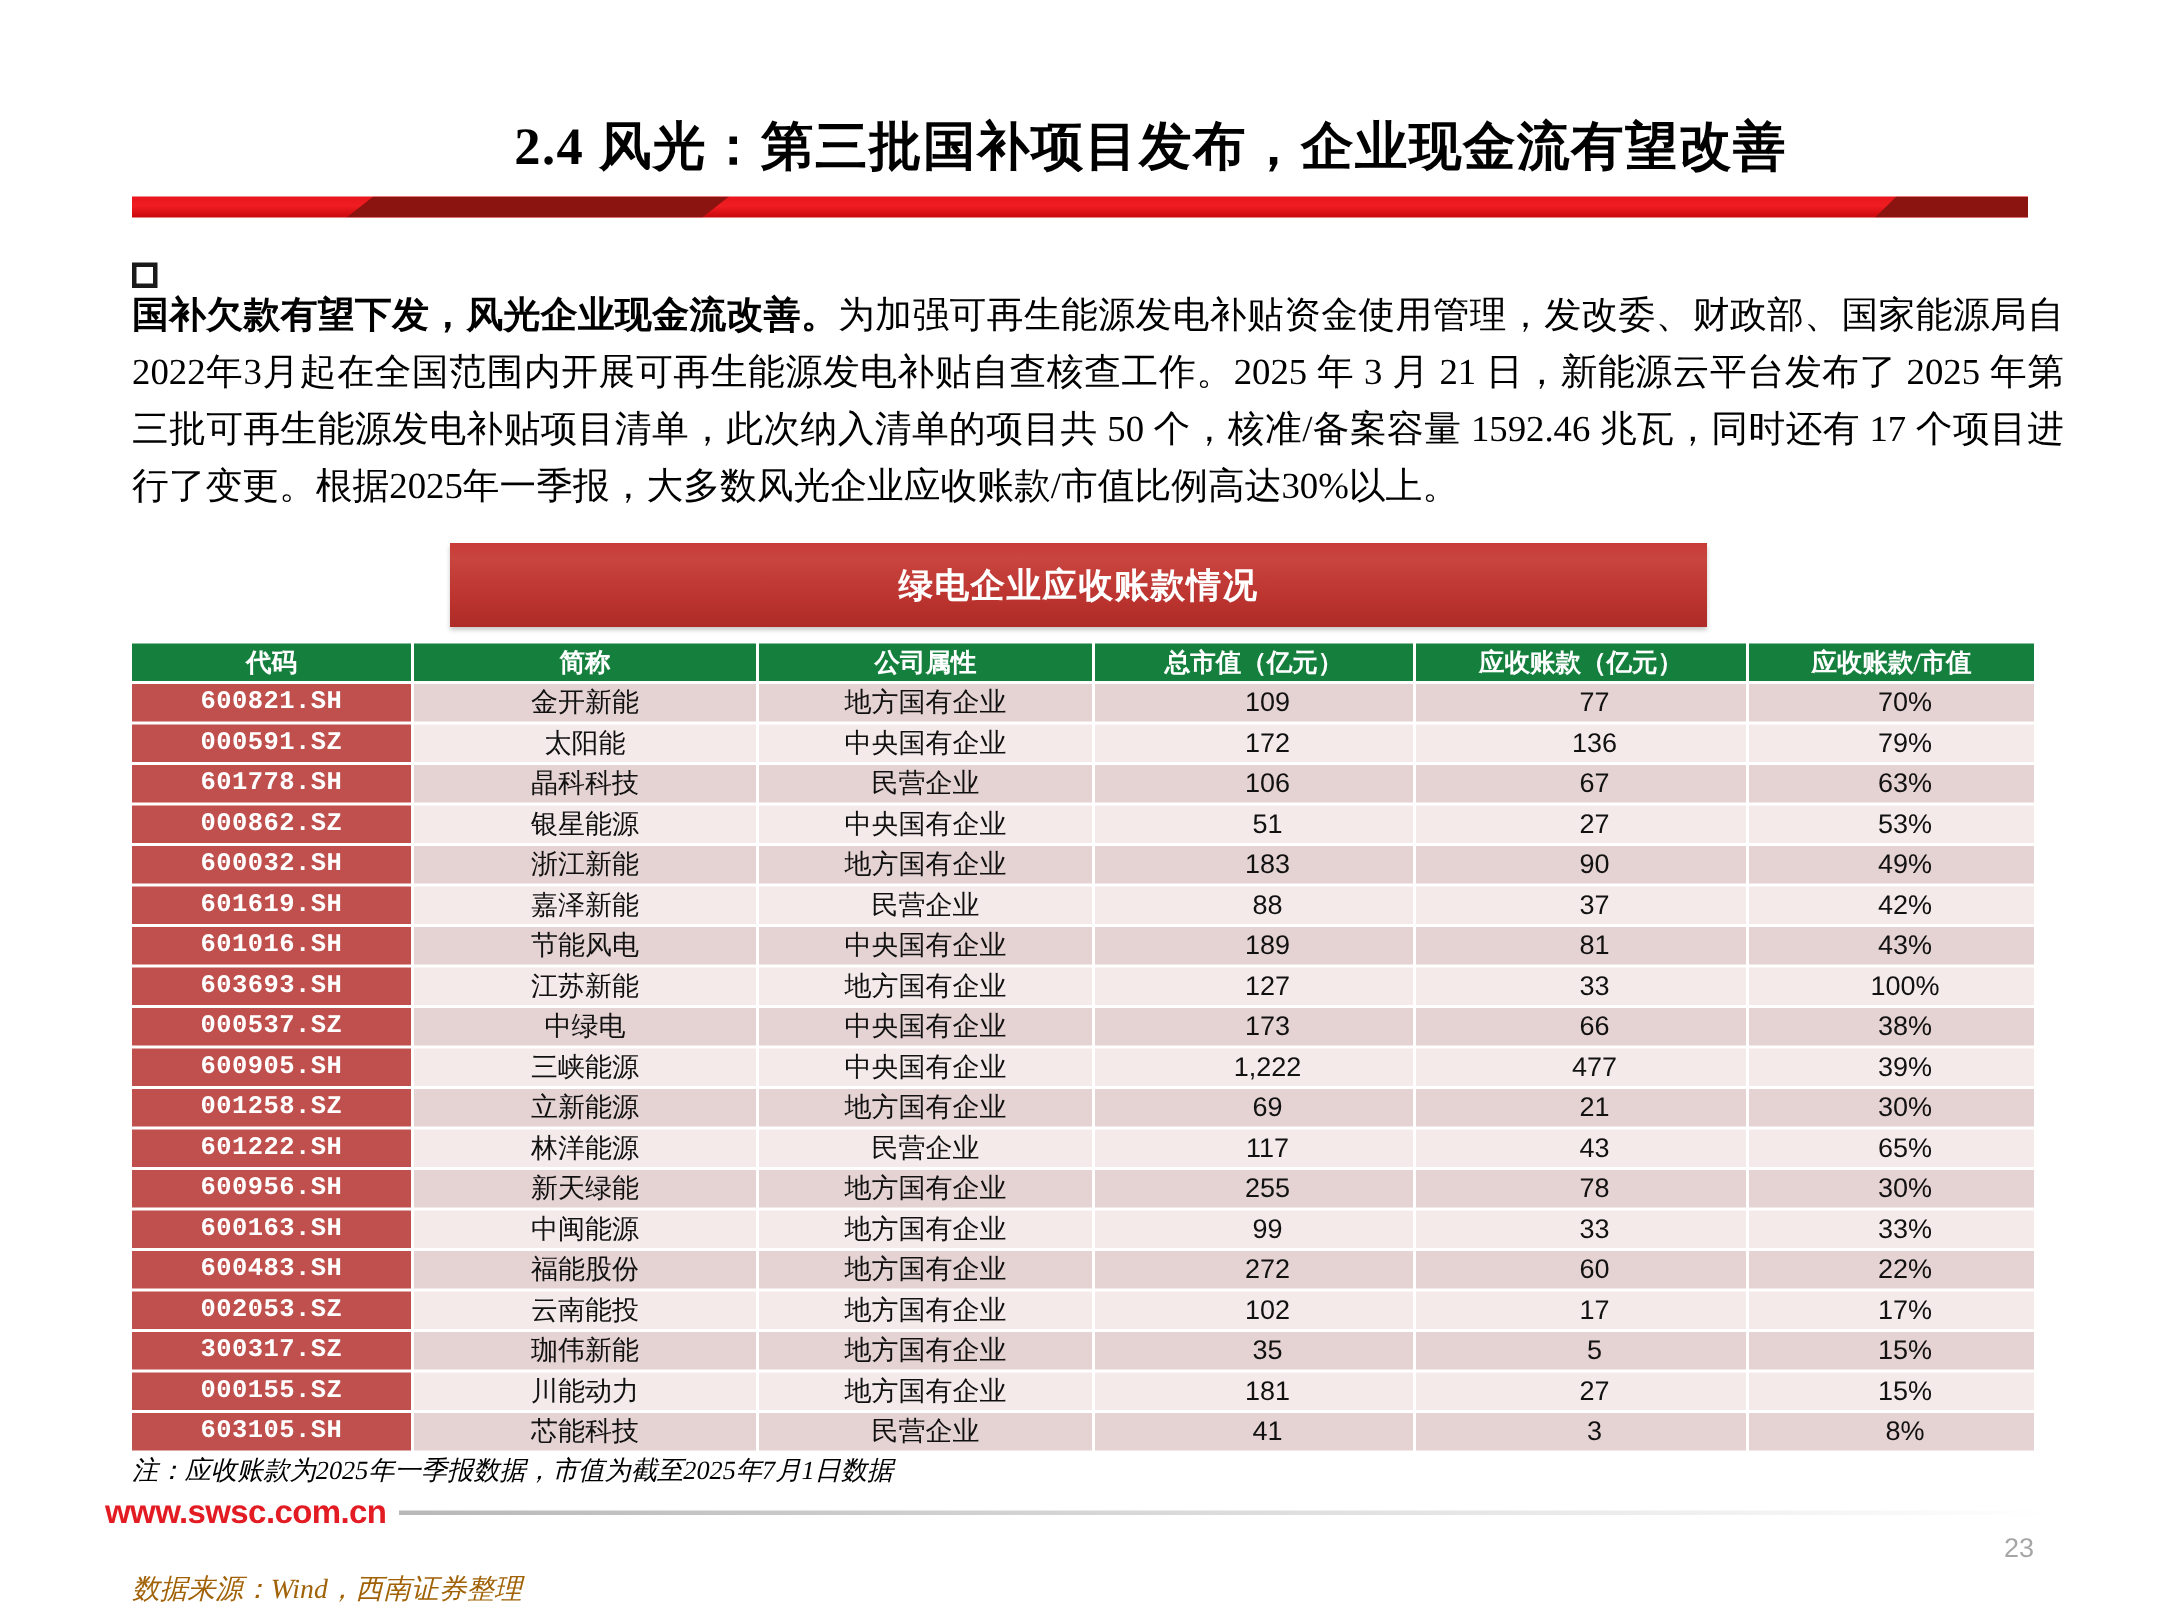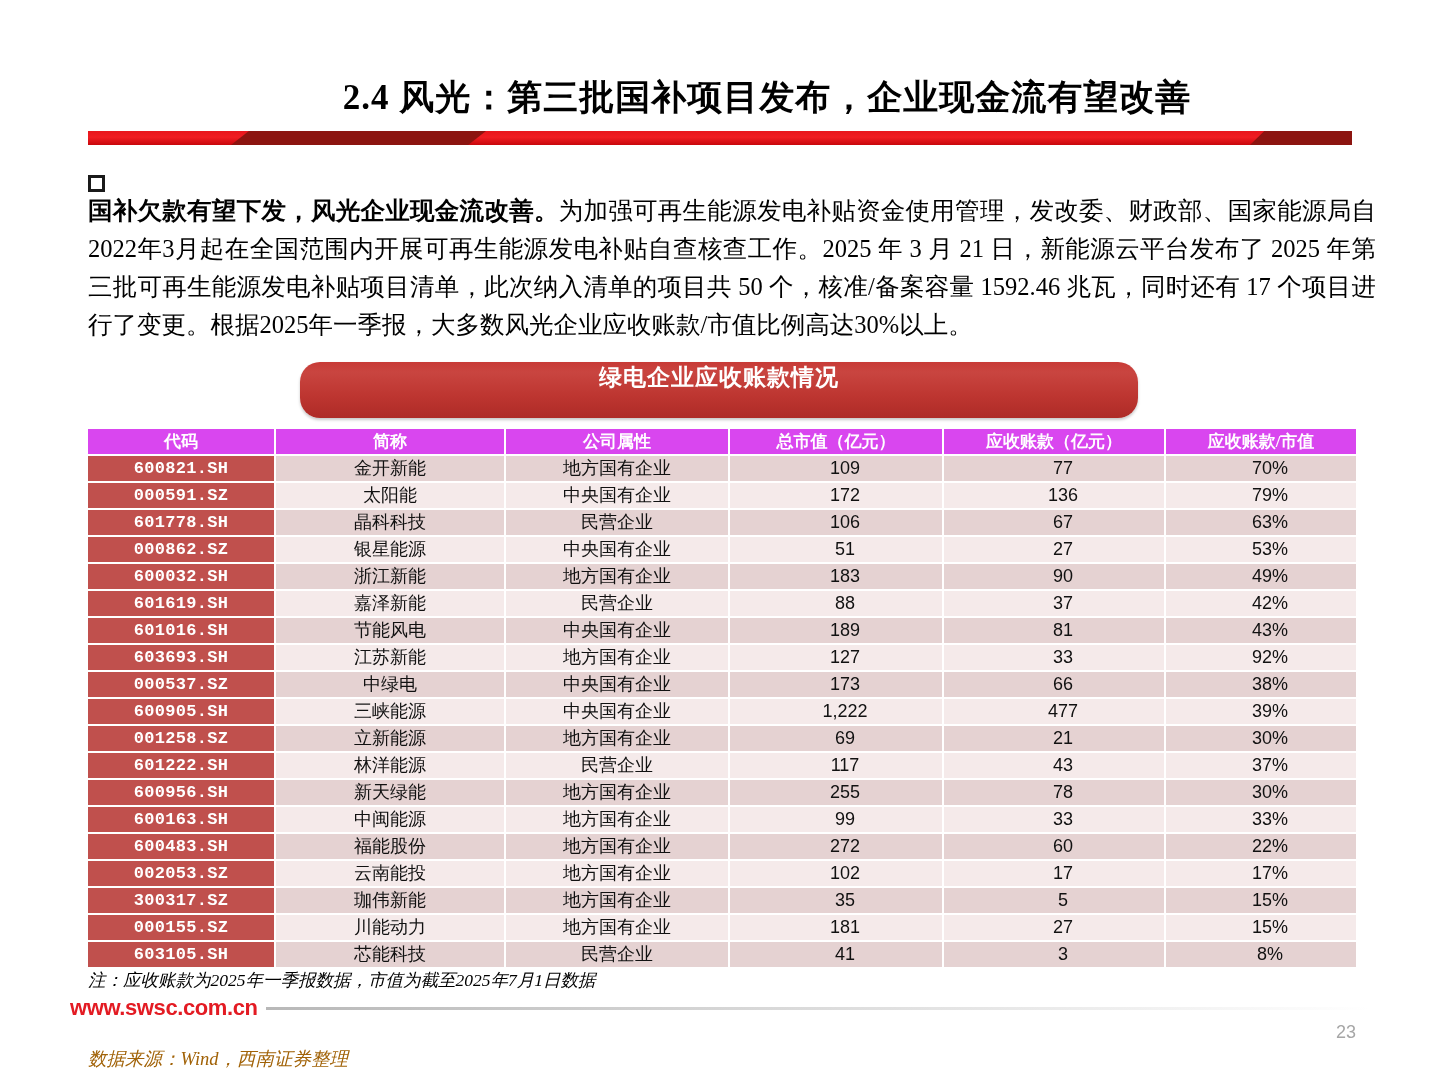--- a/index.html
+++ b/index.html
@@ -99,25 +99,25 @@
     font-weight: bold;
   }
 
   
   .banner {
     position: absolute;
     top: 362px;
     left: 300px;
     width: 838px;
     height: 56px;
-    border-radius: 20px;
+    border-radius: 0;
     background: linear-gradient(to bottom, #c83a36 0%, #c94540 18%, #bd3530 62%, #ae2b27 100%);
     box-shadow: 0 2px 3px rgba(0,0,0,0.22);
     display: flex;
-    align-items: flex-start;
+    align-items: center;
     justify-content: center;
   }
   .banner-text {
     color: #ffffff;
     font-family: "Liberation Serif", "DejaVu Serif", serif;
     font-weight: bold;
     font-size: 23px;
     letter-spacing: 1px;
   }
 
@@ -136,21 +136,21 @@
     height: 25px;
     font-family: "Liberation Serif", "DejaVu Serif", serif;
     font-size: 17.5px;
     text-align: center;
     vertical-align: middle;
     line-height: 25px;
     white-space: nowrap;
     overflow: hidden;
   }
   .data-table th {
-    background: #d946ef;
+    background: #15803d;
     color: #ffffff;
     font-weight: bold;
     font-size: 17px;
     height: 25px;
   }
   .col-code  { width: 186px; }
   .col-name  { width: 228px; }
   .col-attr  { width: 222px; }
   .col-mcap  { width: 212px; }
   .col-ar    { width: 220px; }
@@ -328,21 +328,21 @@
         <td class="num">189</td>
         <td class="num">81</td>
         <td class="num">43%</td>
       </tr>
       <tr class="even">
         <td class="code-cell">603693.SH</td>
         <td class="cn">江苏新能</td>
         <td class="cn">地方国有企业</td>
         <td class="num">127</td>
         <td class="num">33</td>
-        <td class="num">92%</td>
+        <td class="num">100%</td>
       </tr>
       <tr class="odd">
         <td class="code-cell">000537.SZ</td>
         <td class="cn">中绿电</td>
         <td class="cn">中央国有企业</td>
         <td class="num">173</td>
         <td class="num">66</td>
         <td class="num">38%</td>
       </tr>
       <tr class="even">
@@ -360,21 +360,21 @@
         <td class="num">69</td>
         <td class="num">21</td>
         <td class="num">30%</td>
       </tr>
       <tr class="even">
         <td class="code-cell">601222.SH</td>
         <td class="cn">林洋能源</td>
         <td class="cn">民营企业</td>
         <td class="num">117</td>
         <td class="num">43</td>
-        <td class="num">37%</td>
+        <td class="num">65%</td>
       </tr>
       <tr class="odd">
         <td class="code-cell">600956.SH</td>
         <td class="cn">新天绿能</td>
         <td class="cn">地方国有企业</td>
         <td class="num">255</td>
         <td class="num">78</td>
         <td class="num">30%</td>
       </tr>
       <tr class="even">

